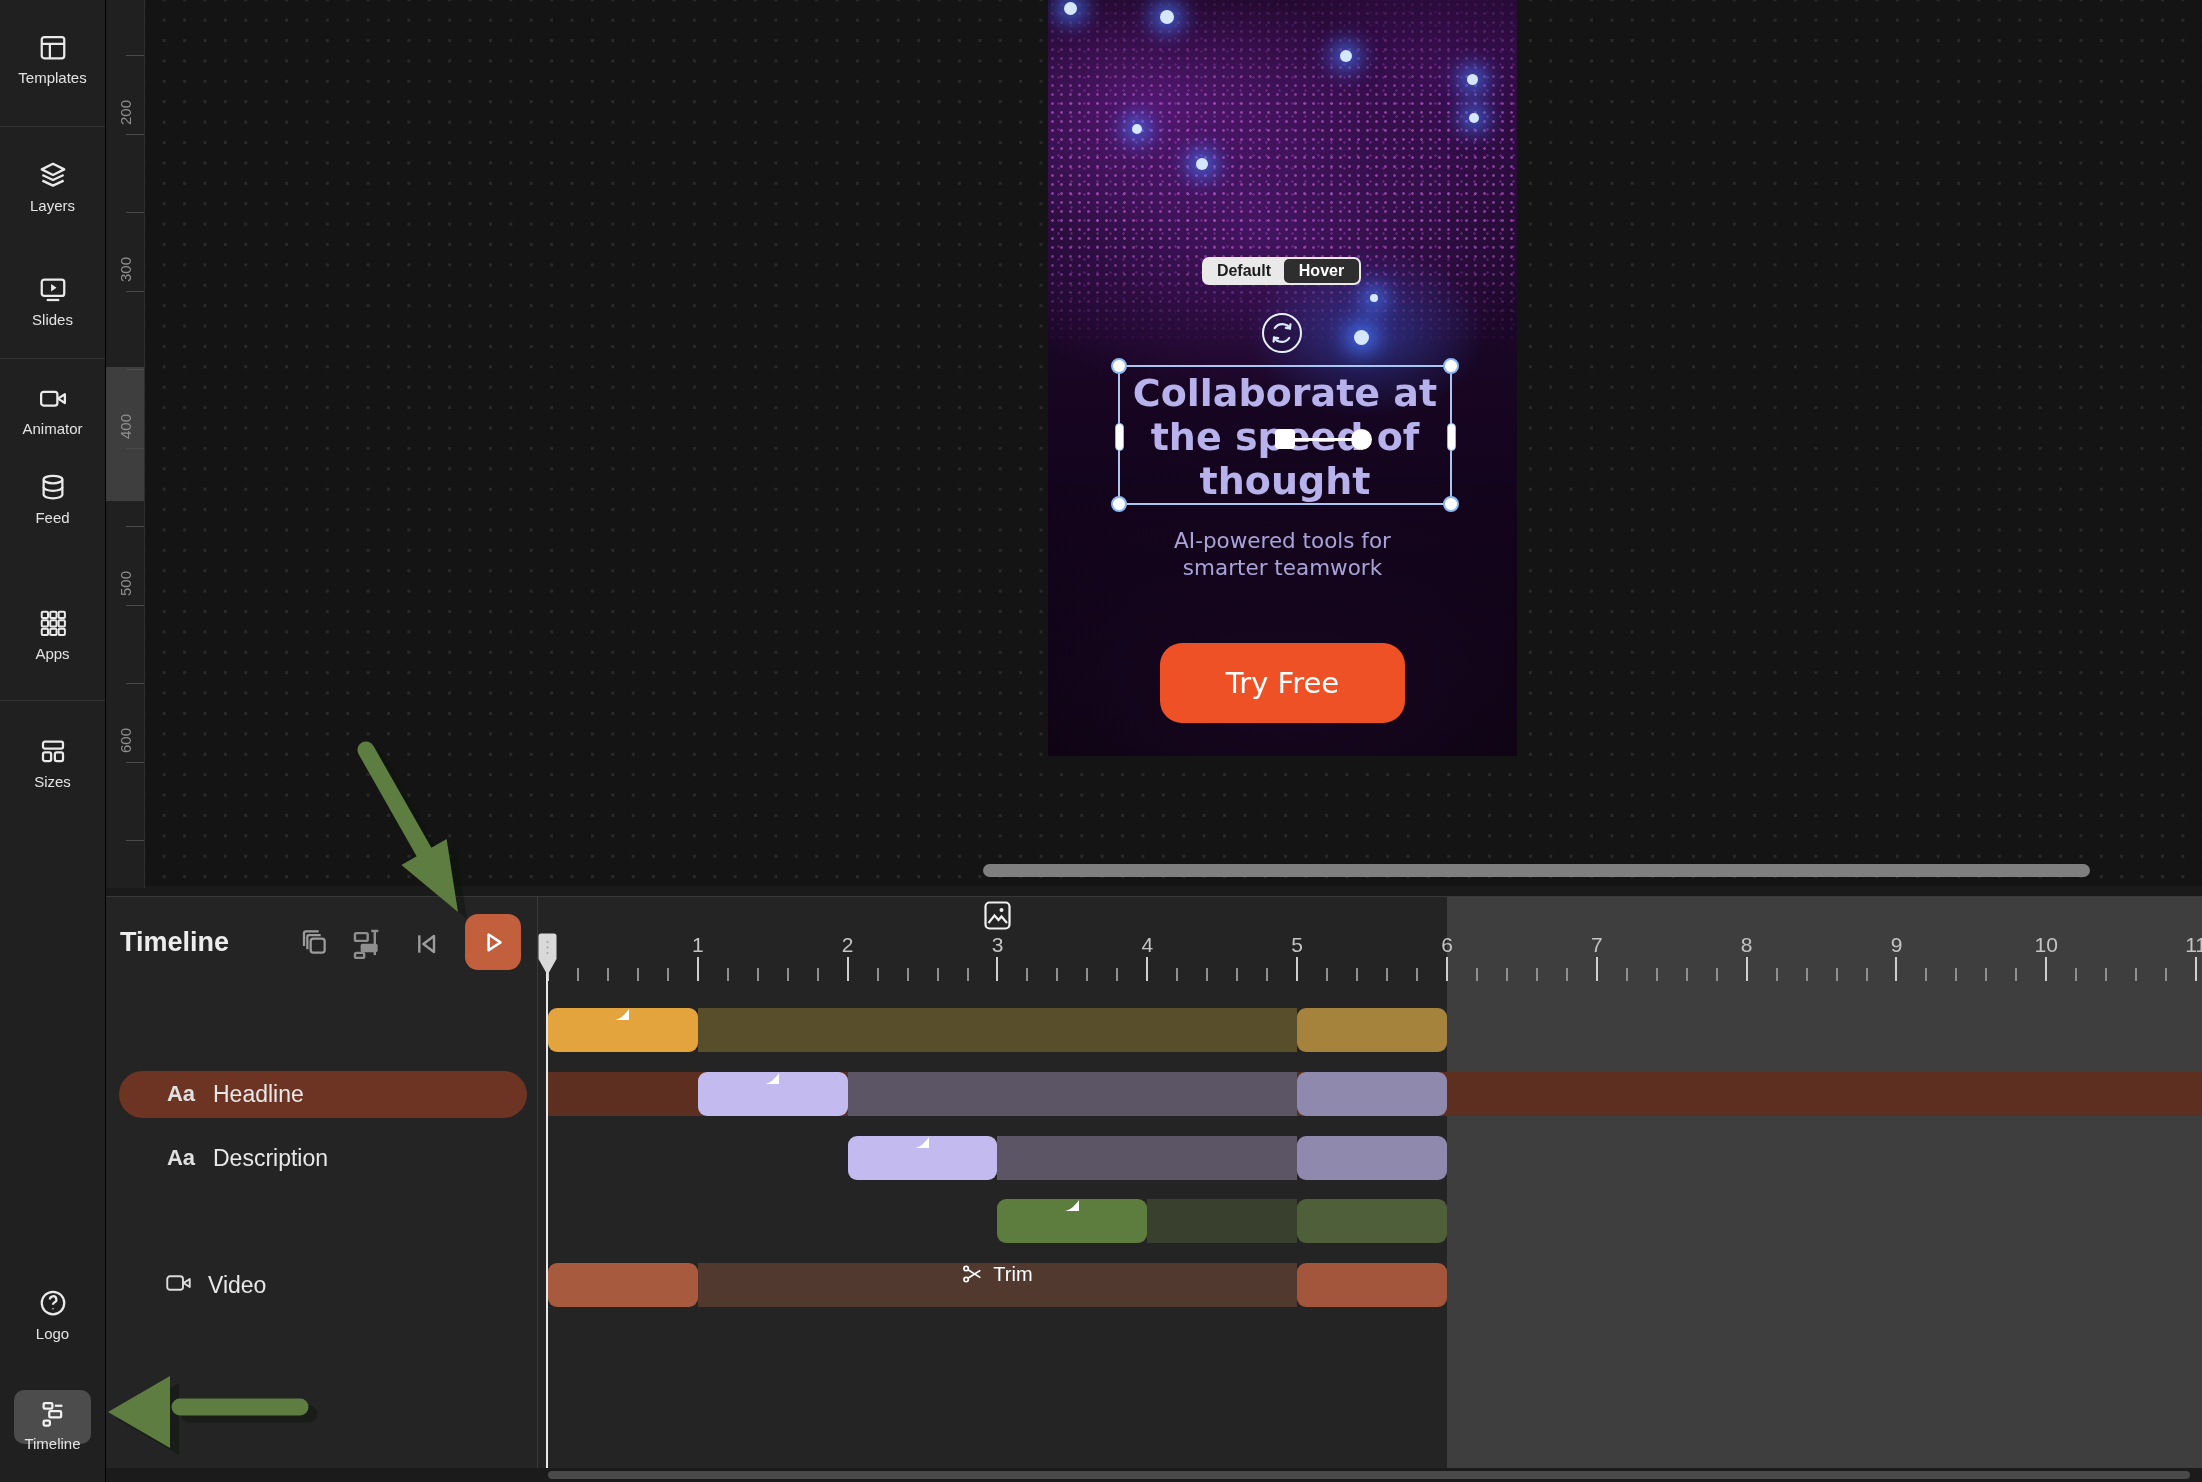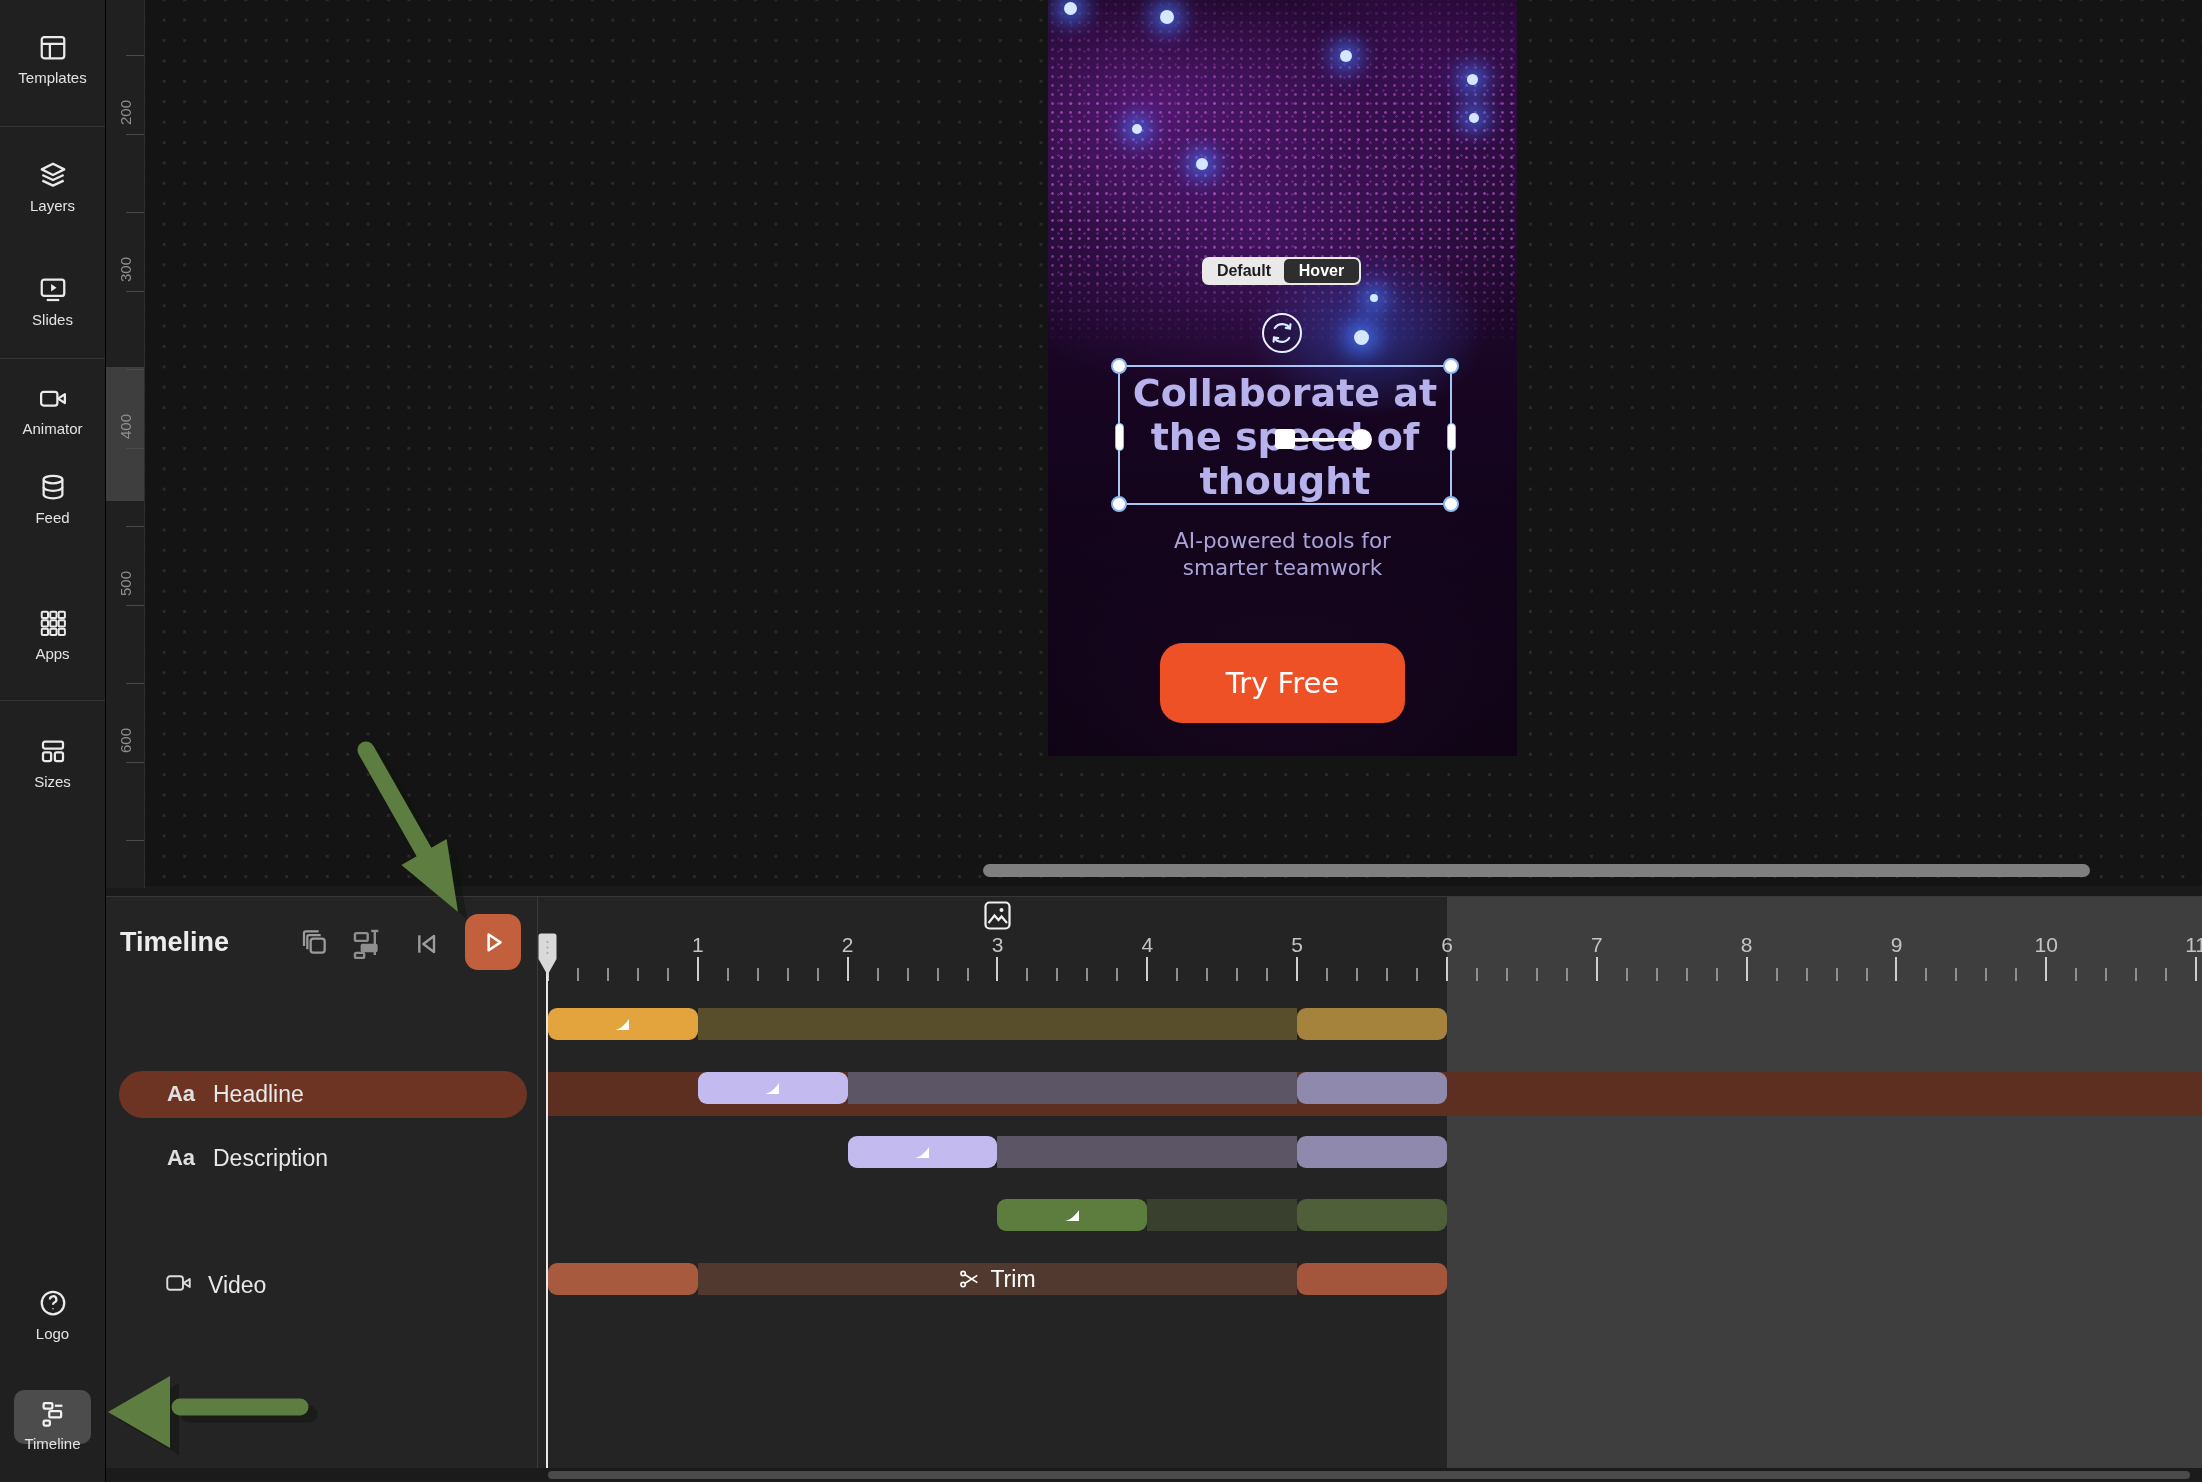--- a/index.html
+++ b/index.html
@@ -70,21 +70,21 @@
   .tl-play{position:absolute;left:465px;top:914px;width:56px;height:56px;border-radius:13px;display:flex;align-items:center;justify-content:center;z-index:4;cursor:pointer;}
   .tl-num{position:absolute;width:40px;text-align:center;top:933px;font-size:21px;color:#c4c4c4;z-index:3;}
   .tl-tick{position:absolute;width:2px;background:#cfcfcf;z-index:3;}
   .tl-tick.minor{background:#8f8f8f;}
   .tl-marker{position:absolute;left:984px;top:901px;z-index:4;}
   .lyr-row{position:absolute;left:105px;width:432px;height:48px;display:flex;align-items:center;padding-left:60px;box-sizing:border-box;
       gap:16px;color:#e8e8e8;font-size:23px;z-index:4;cursor:pointer;}
   .lyr-aa{font-size:22px;font-weight:600;color:#e0e0e0;width:32px;text-align:center;}
   .lyr-pill{position:absolute;left:119px;top:1071px;width:408px;height:47px;border-radius:24px;z-index:3;}
   .rowbg{position:absolute;z-index:2;}
-  .bar{position:absolute;height:32px;z-index:3;display:flex;align-items:center;justify-content:center;gap:9px;color:#fff;font-size:23px;}
+  .bar{position:absolute;height:44px;z-index:3;display:flex;justify-content:center;gap:9px;color:#fff;font-size:20px;}
   .playline{position:absolute;left:546px;top:972px;width:2px;height:496px;background:#e8e8e8;z-index:5;}
   .playflag{position:absolute;left:538px;top:933px;z-index:6;}
   .tl-scrolltrack{position:absolute;left:105px;top:1468px;width:2097px;height:14px;background:#1b1b1b;z-index:5;}
   .tl-scrollthumb{position:absolute;left:548px;top:1471px;width:1642px;height:8px;border-radius:4px;background:#4a4a4a;z-index:6;cursor:pointer;}
 
   .arrows{position:absolute;left:0;top:0;z-index:10;pointer-events:none;}
 </style>
 </head>
 <body>
 

